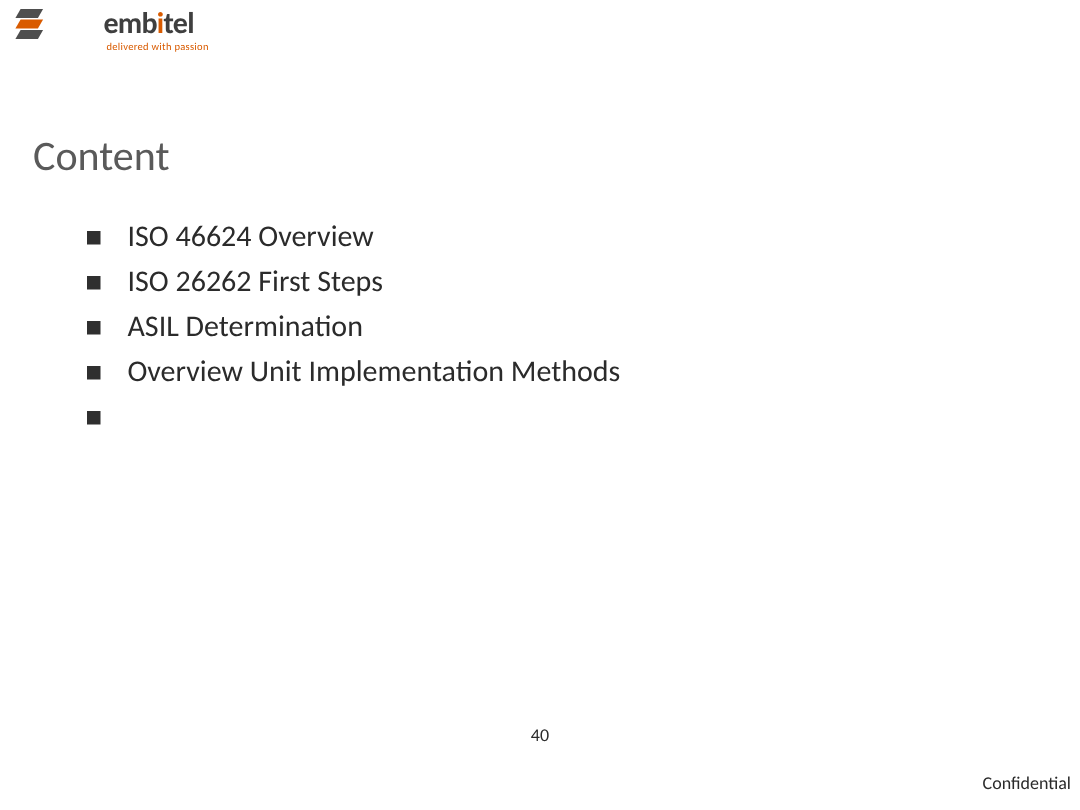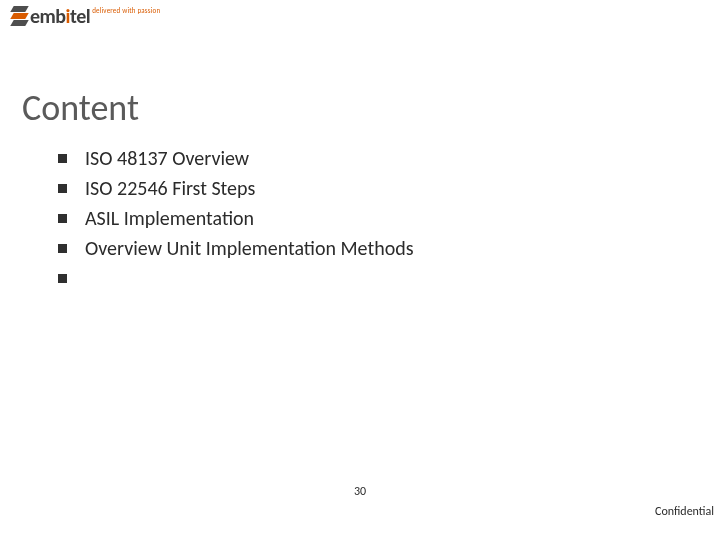--- a/index.html
+++ b/index.html
@@ -28,42 +28,43 @@
     width: 15px;
     height: 6px;
     margin-bottom: 1px;
     transform: skewX(-30deg);
   }
   .logo-mark .b1 { background: #4e4e4e; }
   .logo-mark .b2 { background: #d95b00; }
   .logo-mark .b3 { background: #4e4e4e; }
   .logo-text {
     display: flex;
-    flex-direction: row;
+    flex-direction: column;
     line-height: 1;
+    margin-left: 39px;
   }
   .logo-name {
     font-size: 20px;
     font-weight: 600;
     letter-spacing: -0.5px;
     color: #3f3f3f;
   }
   .logo-name .o1 { color: #d95b00; }
   .logo-tag {
     font-size: 7px;
     color: #d95b00;
     letter-spacing: 0.2px;
     margin-top: 1px;
     margin-left: 2px;
   }
   .title {
     position: absolute;
     top: 86px;
     left: 22px;
-    font-size: 36px;
+    font-size: 28px;
     font-weight: 400;
     color: #5a5a5a;
   }
   .bullets {
     position: absolute;
     top: 146px;
     left: 58px;
   }
   .row {
     display: flex;
@@ -87,21 +88,21 @@
     position: absolute;
     bottom: 42px;
     left: 0;
     right: 0;
     text-align: center;
     font-size: 12px;
     color: #2b2b2b;
   }
   .confidential {
     position: absolute;
-    bottom: 22px;
+    bottom: 10px;
     right: 6px;
     font-size: 12px;
     color: #2b2b2b;
   }
 </style>
 </head>
 <body>
 
 <div class="logo">
   <div class="logo-mark">
@@ -115,33 +116,33 @@
     </div>
     <div class="logo-tag">delivered with passion</div>
   </div>
 </div>
 
 <div class="title">Content</div>
 
 <div class="bullets">
   <div class="row">
     <div class="sq"></div>
-    <div class="item">ISO 48137 Overview</div>
+    <div class="item">ISO 46624 Overview</div>
   </div>
   <div class="row">
     <div class="sq"></div>
-    <div class="item">ISO 22546 First Steps</div>
+    <div class="item">ISO 26262 First Steps</div>
   </div>
   <div class="row">
     <div class="sq"></div>
-    <div class="item">ASIL Implementation</div>
+    <div class="item">ASIL Determination</div>
   </div>
   <div class="row">
     <div class="sq"></div>
     <div class="item">Overview Unit Implementation Methods</div>
   </div>
   <div class="row">
     <div class="sq"></div>
   </div>
 </div>
 
-<div class="pagenum">30</div>
+<div class="pagenum">40</div>
 <div class="confidential">Confidential</div>
 
 </body></html>

